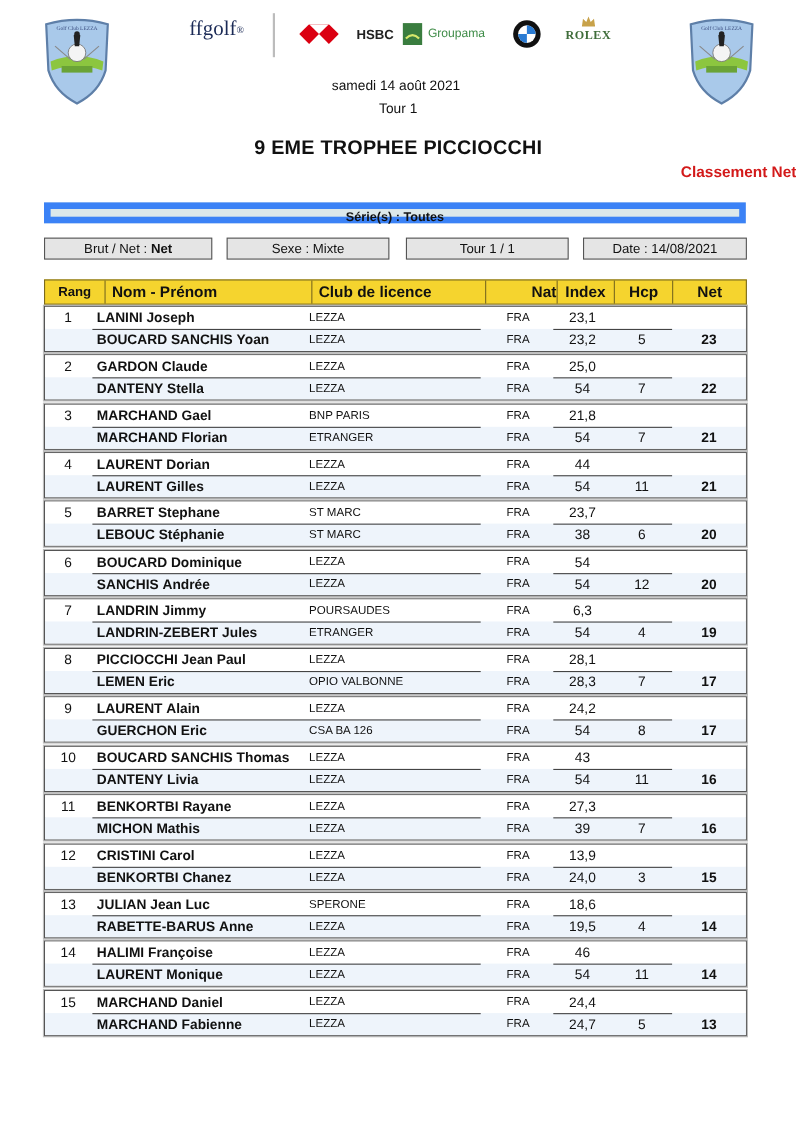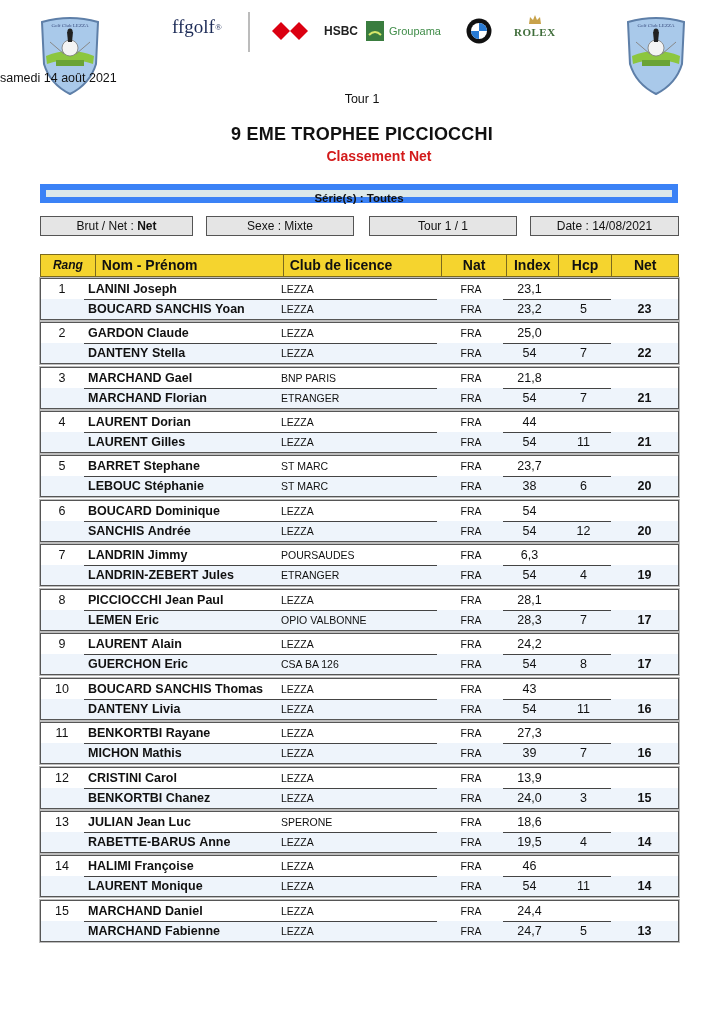--- a/index.html
+++ b/index.html
@@ -13,24 +13,24 @@
 
   .sponsor { position: absolute; display: flex; align-items: center; }
   .ffgolf { left: 172px; top: 16px; font-family: "Liberation Serif", serif; font-size: 19px; color: #1b2a56; }
   .ffgolf sup { font-size: 9px; vertical-align: 9px; }
   .divider-v { position: absolute; left: 248px; top: 12px; width: 2px; height: 40px; background: #bcbcbc; }
   .hsbc { left: 272px; top: 22px; font-size: 12px; font-weight: bold; color: #222; gap: 16px; }
   .groupama { left: 366px; top: 21px; font-size: 11px; color: #3f8c48; gap: 5px; }
   .bmw { left: 466px; top: 18px; }
   .rolex { left: 514px; top: 14px; flex-direction: column; font-family: "Liberation Serif", serif; font-size: 11px; font-weight: bold; color: #3f6d3a; letter-spacing: 0.5px; }
 
-  .date-line { position: absolute; left: 0; width: 720px; top: 71px; text-align: left; font-size: 12.5px; }
+  .date-line { position: absolute; left: 0; width: 720px; top: 71px; text-align: center; font-size: 12.5px; }
   .tour-line { position: absolute; left: 0; width: 724px; top: 92px; text-align: center; font-size: 12.5px; }
   .title { position: absolute; left: 0; width: 724px; top: 124px; text-align: center; font-size: 18px; font-weight: bold; letter-spacing: 0.2px; }
-  .subtitle { position: absolute; left: 0; width: 724px; top: 148px; text-align: center; font-size: 14px; font-weight: bold; color: #d31a1a; padding-left: 34px; }
+  .subtitle { position: absolute; left: 0; width: 724px; top: 148px; text-align: right; font-size: 14px; font-weight: bold; color: #d31a1a; padding-left: 34px; }
 
   
   .series-bar { position: absolute; left: 40px; top: 184px; width: 638px; height: 19px; background: #dce8ea; border: 6px solid #3b82f6; text-align: center; font-size: 11.5px; font-weight: bold; line-height: 17px; }
   .filter-box { position: absolute; top: 216px; height: 20px; border: 1px solid #555; background: #e5e5e5; text-align: center; font-size: 12px; line-height: 18px; }
   .filter-box b { font-weight: bold; }
 
   
   .thead { position: absolute; left: 40px; top: 254px; width: 639px; height: 23px; background: #f5d42e; border: 1px solid #7b6a1e; display: flex; }
   .thead .th { height: 100%; border-right: 1px solid #7b6a1e; font-weight: bold; font-size: 14px; line-height: 21px; }
   .thead .th:last-child { border-right: none; }
@@ -122,24 +122,24 @@
 <div class="series-bar" data-name="series-bar">Série(s) : Toutes</div>
 <div class="filter-box" style="left:40px;width:153px;" data-name="brut-net-box">
   <span data-name="brut-net-label">Brut / Net :</span>
   <b data-name="brut-net-value">Net</b>
 </div>
 <div class="filter-box" style="left:206px;width:148px;" data-name="sexe-box">Sexe :  Mixte</div>
 <div class="filter-box" style="left:369px;width:148px;" data-name="tour-box">Tour 1 / 1</div>
 <div class="filter-box" style="left:530px;width:149px;" data-name="date-box">Date : 14/08/2021</div>
 
 <div class="thead" data-name="results-table-header">
-  <div class="th rang" style="width:56px;font-style:italic;" data-name="column-header-rang">Rang</div>
+  <div class="th rang" style="width:56px;" data-name="column-header-rang">Rang</div>
   <div class="th" style="width:192px;padding-left:6px;" data-name="column-header-name">Nom - Prénom</div>
   <div class="th" style="width:162px;padding-left:6px;" data-name="column-header-club">Club de licence</div>
-  <div class="th" style="width:66px;text-align:center;" data-name="column-header-nat">Nat</div>
+  <div class="th" style="width:66px;text-align:right;" data-name="column-header-nat">Nat</div>
   <div class="th" style="width:53px;text-align:center;" data-name="column-header-index">Index</div>
   <div class="th" style="width:55px;text-align:center;" data-name="column-header-hcp">Hcp</div>
   <div class="th" style="width:67px;text-align:center;" data-name="column-header-net">Net</div>
 </div>
 
 <div id="table-body" data-name="results-table-body">
     <div class="group" data-name="team-group" style="top: 278px;">
     <div class="row r1" data-name="table-row">
       <div class="cell c-rang" data-name="rank-cell">1</div>
       <div class="cell c-name" data-name="player-name-cell">

